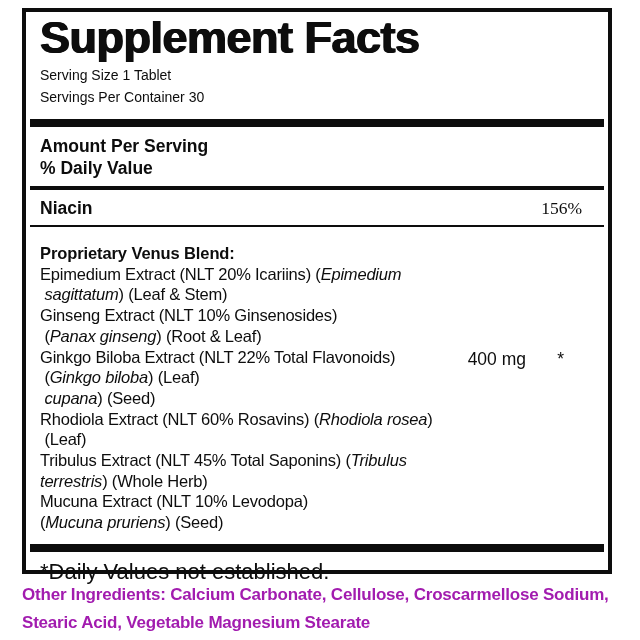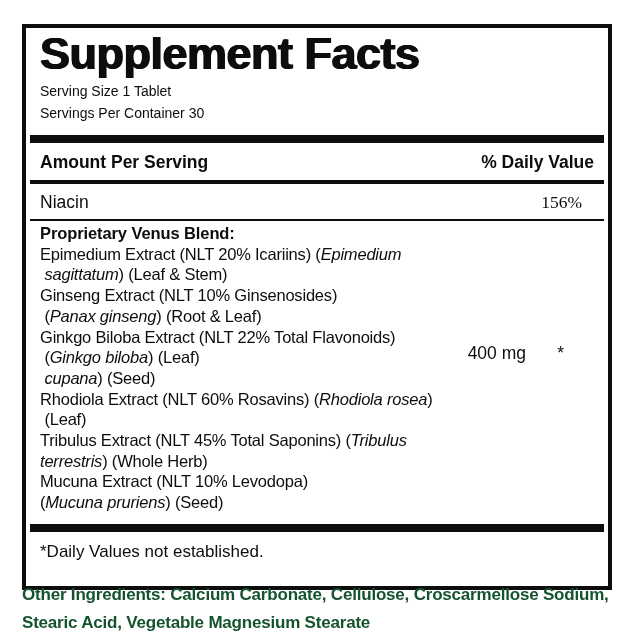--- a/index.html
+++ b/index.html
@@ -15,21 +15,20 @@
   .panel {
     position: absolute;
     left: 22px;
     top: 8px;
     width: 590px;
     height: 566px;
     box-sizing: border-box;
     border: 4px solid #0d0d0d;
     padding: 0 14px;
     background: #ffffff;
-    margin-top: 16px;
   }
   .title {
     margin: 2px 0 0 0;
     font-size: 45px;
     font-weight: bold;
     letter-spacing: -0.5px;
     line-height: 48px;
     white-space: nowrap;
     text-shadow: 0.7px 0 0 #0d0d0d, -0.7px 0 0 #0d0d0d;
   }
@@ -43,34 +42,35 @@
   .bar.mid-medium   { margin-top: 7px; }
   .bar.bottom-thick { margin-top: 6px; }
   .hdr-row {
     display: flex;
     justify-content: space-between;
     align-items: baseline;
     margin-top: 8px;
     font-size: 17.5px;
     font-weight: bold;
     line-height: 22px;
+    flex-direction: column;
   }
   .nutrient-row {
     display: flex;
     align-items: baseline;
     padding: 7px 0 6px 0;
     font-size: 17.5px;
     line-height: 22px;
   }
-  .nutrient-row .n   { flex: 1 1 auto; }
+  .nutrient-row .n   { flex: 1 1 auto; font-weight: bold; }
   .nutrient-row .amt { flex: 0 0 90px; text-align: right; }
   .nutrient-row .dv  { flex: 0 0 66px; text-align: right; padding-right: 12px; box-sizing: border-box; font-family: Liberation Serif, serif; }
   .blend {
     position: relative;
-    padding: 2px 0 5px 0;
+    padding: 16px 0 5px 0;
     font-size: 16.5px;
     line-height: 20.7px;
     letter-spacing: -0.2px;
   }
   .blend-line { white-space: pre; }
   .blend-line .it { font-style: italic; }
   .blend-line .bd { font-weight: bold; letter-spacing: -0.1px; }
   .blend-amt {
     position: absolute;
     top: 122px;
@@ -80,33 +80,33 @@
   }
   .blend-dv {
     position: absolute;
     top: 122px;
     right: 30px;
     font-size: 17.5px;
     letter-spacing: 0;
   }
   .footnote {
     padding: 9px 0;
-    font-size: 17px;
+    font-size: 22px;
     line-height: 22px;
   }
   .other {
     position: absolute;
     left: 22px;
     top: 581px;
     font-size: 17px;
     font-weight: bold;
     letter-spacing: -0.2px;
     line-height: 28px;
     white-space: nowrap;
-    color: #14532d;
+    color: #a21caf;
   }
 </style>
 </head>
 <body>
 
 <div class="page">
   <div class="panel">
     <h1 class="title">Supplement Facts</h1>
     <div class="serving first">Serving Size 1 Tablet</div>
     <div class="serving">Servings Per Container 30</div>

